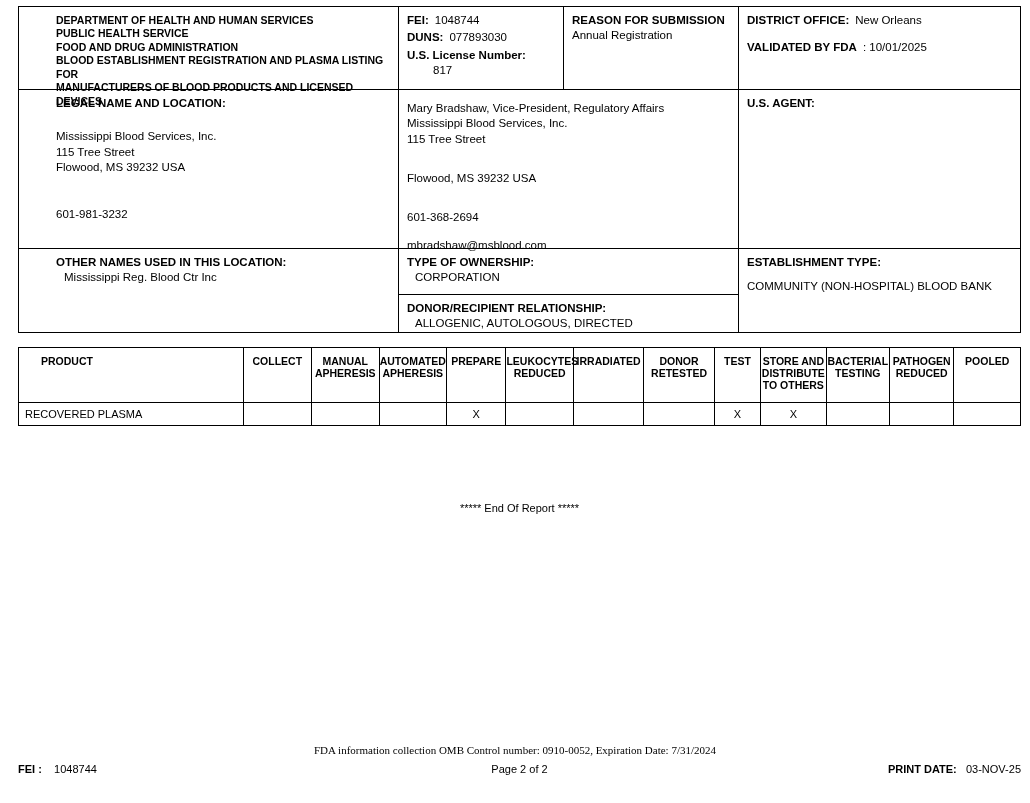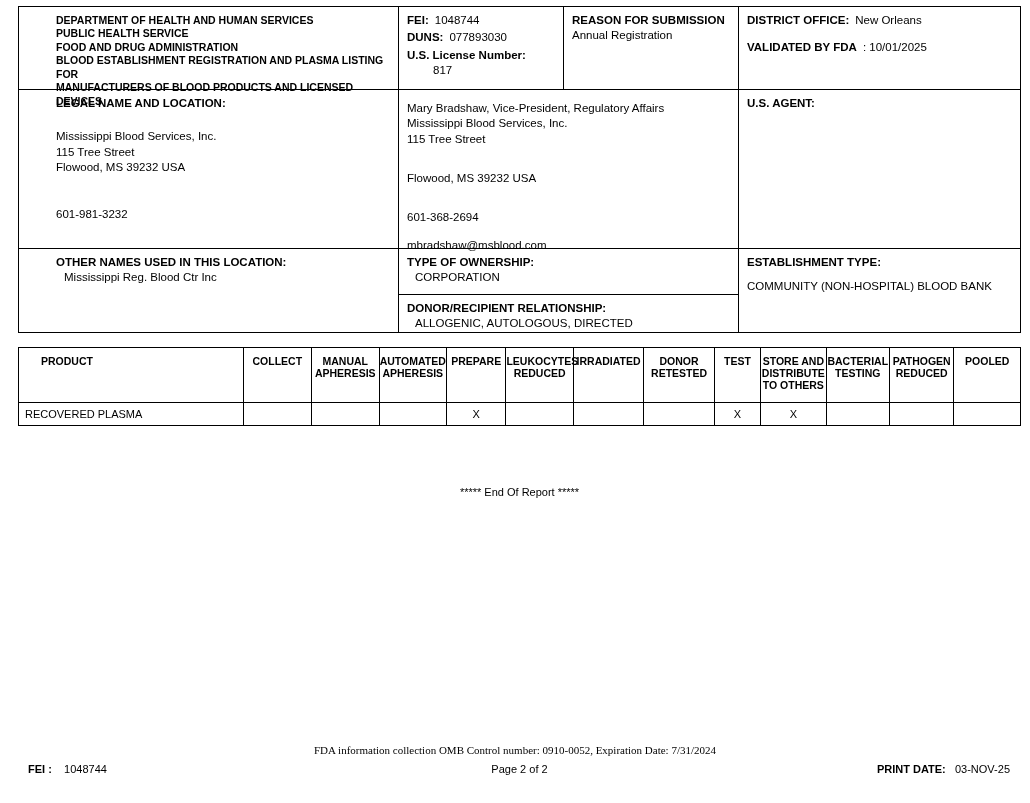--- a/index.html
+++ b/index.html
@@ -124,21 +124,21 @@
     font-size: 11px;
   }
   .ptable tbody td.first {
     text-align: left;
     padding-left: 6px;
   }
 
   .endreport {
     text-align: center;
     font-size: 11px;
-    margin-top: 60px;
+    margin-top: 76px;
     width: 1003px;
   }
 
   
   .omb {
     position: absolute;
     left: 0;
     right: 0;
     top: 744px;
     text-align: center;
@@ -146,23 +146,23 @@
     font-family: Liberation Serif, serif;
   }
   .footline {
     position: absolute;
     top: 763px;
     left: 18px;
     right: 9px;
     font-size: 11px;
   }
   .footline .fei-k { font-weight: bold; }
-  .foot-left { position: absolute; left: 10px; top: 0; }
+  .foot-left { position: absolute; left: 0; top: 0; }
   .foot-center { position: absolute; left: 0; right: 0; text-align: center; top: 0; }
-  .foot-right { position: absolute; right: 11px; top: 0; white-space: nowrap; text-align: right; }
+  .foot-right { position: absolute; right: 0; top: 0; white-space: nowrap; text-align: right; }
   .foot-right .pd-k { font-weight: bold; }
 </style>
 </head>
 <body>
 
 <div class="page">
   <div class="sheet">
 
     <div class="blk row1">
       <div class="cell c1">

